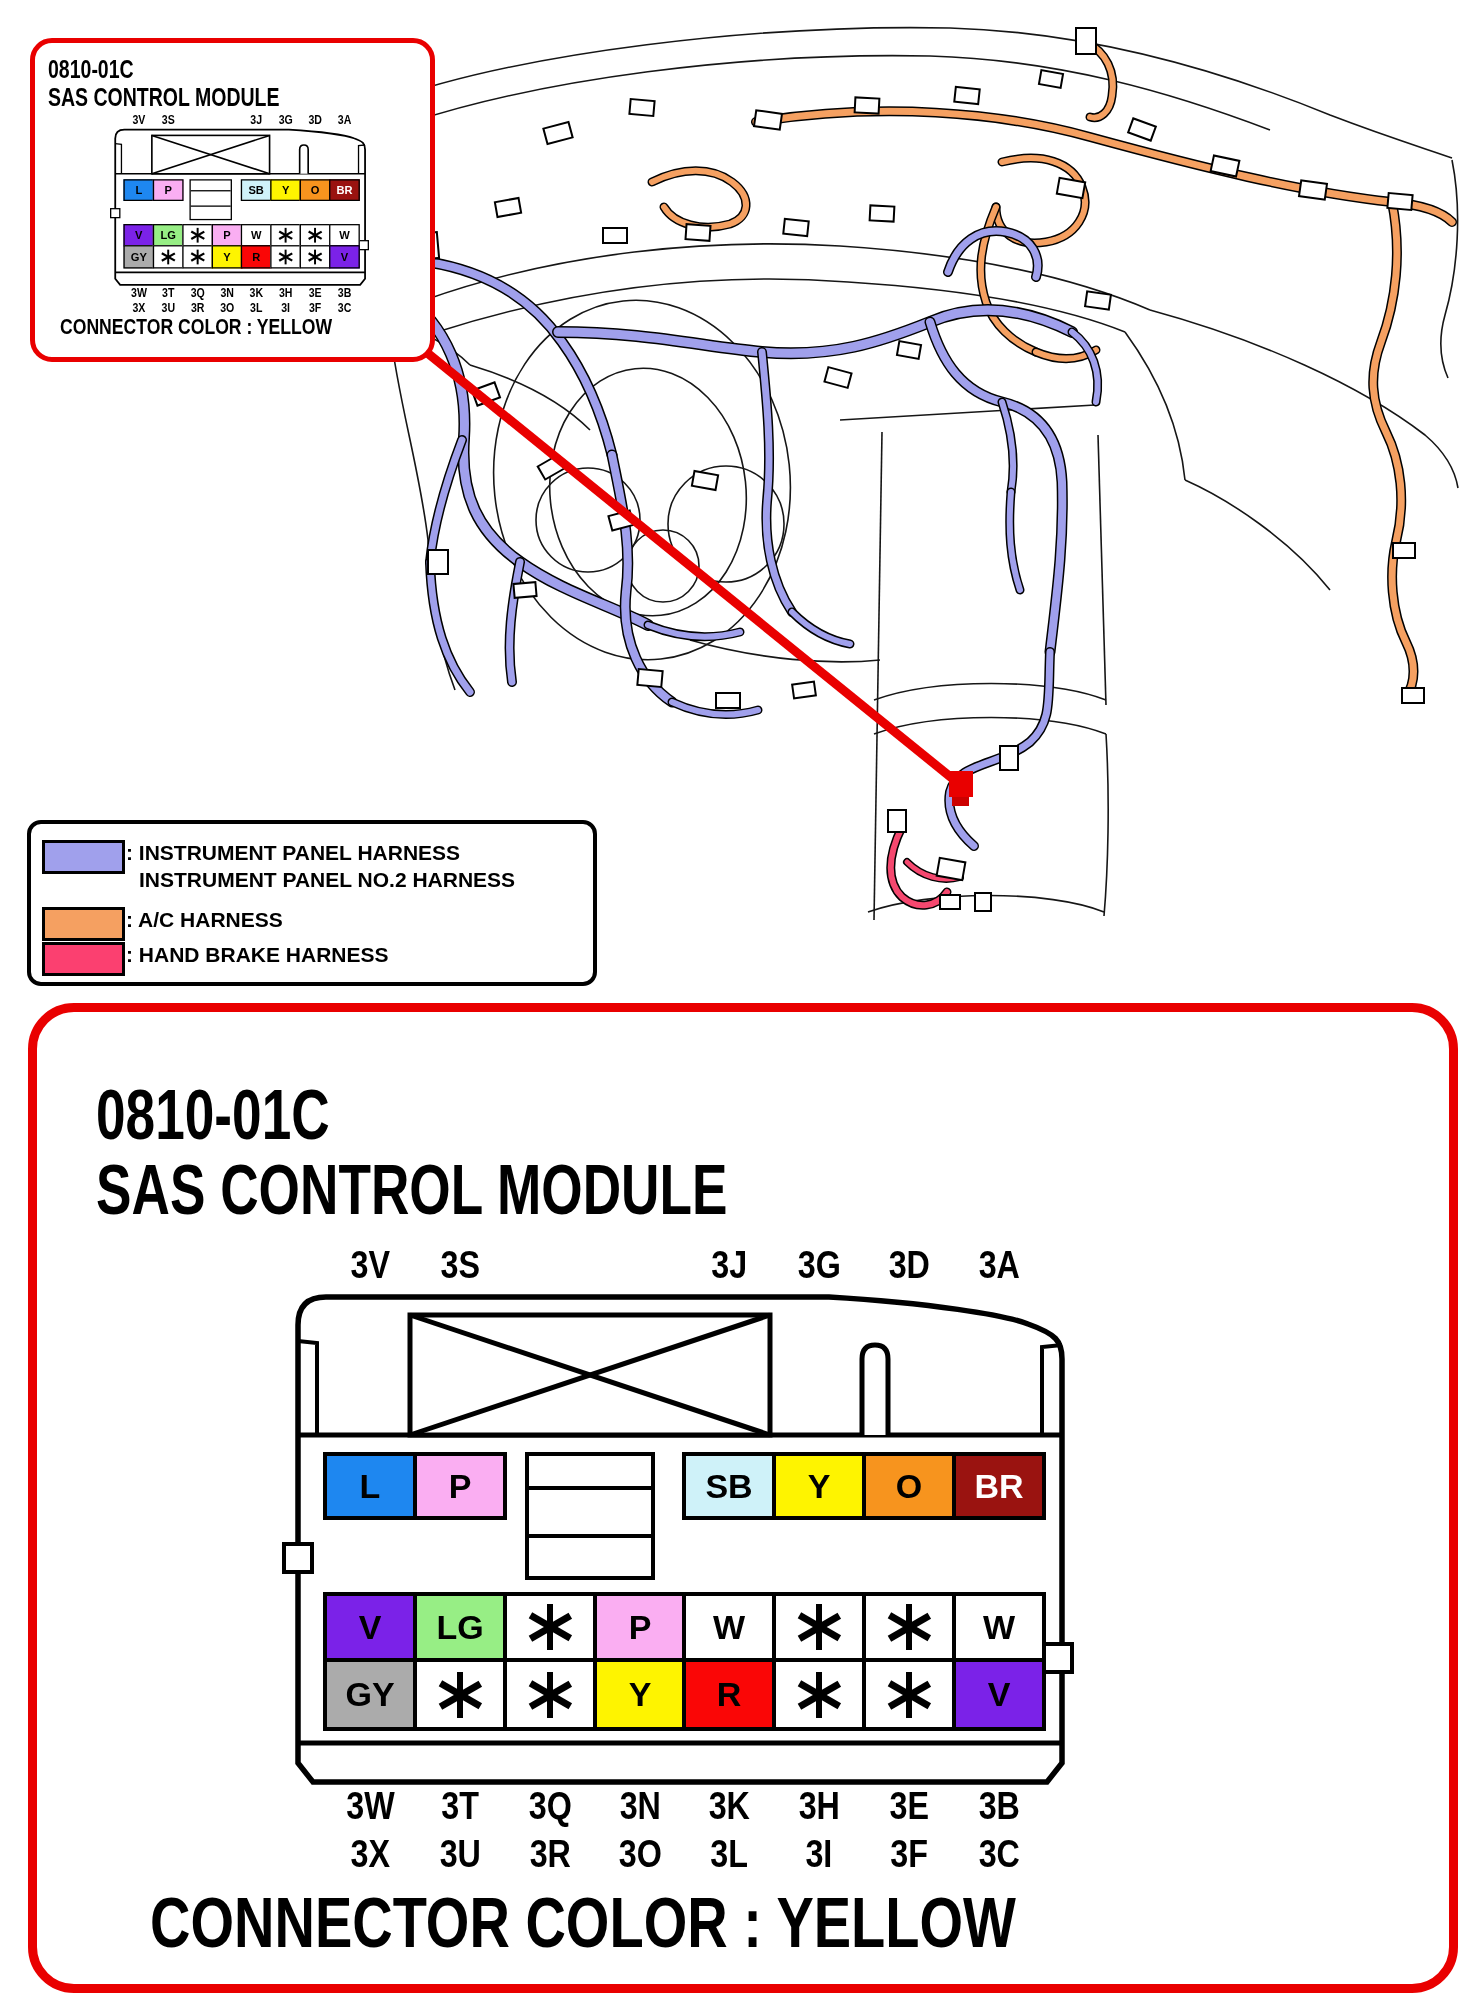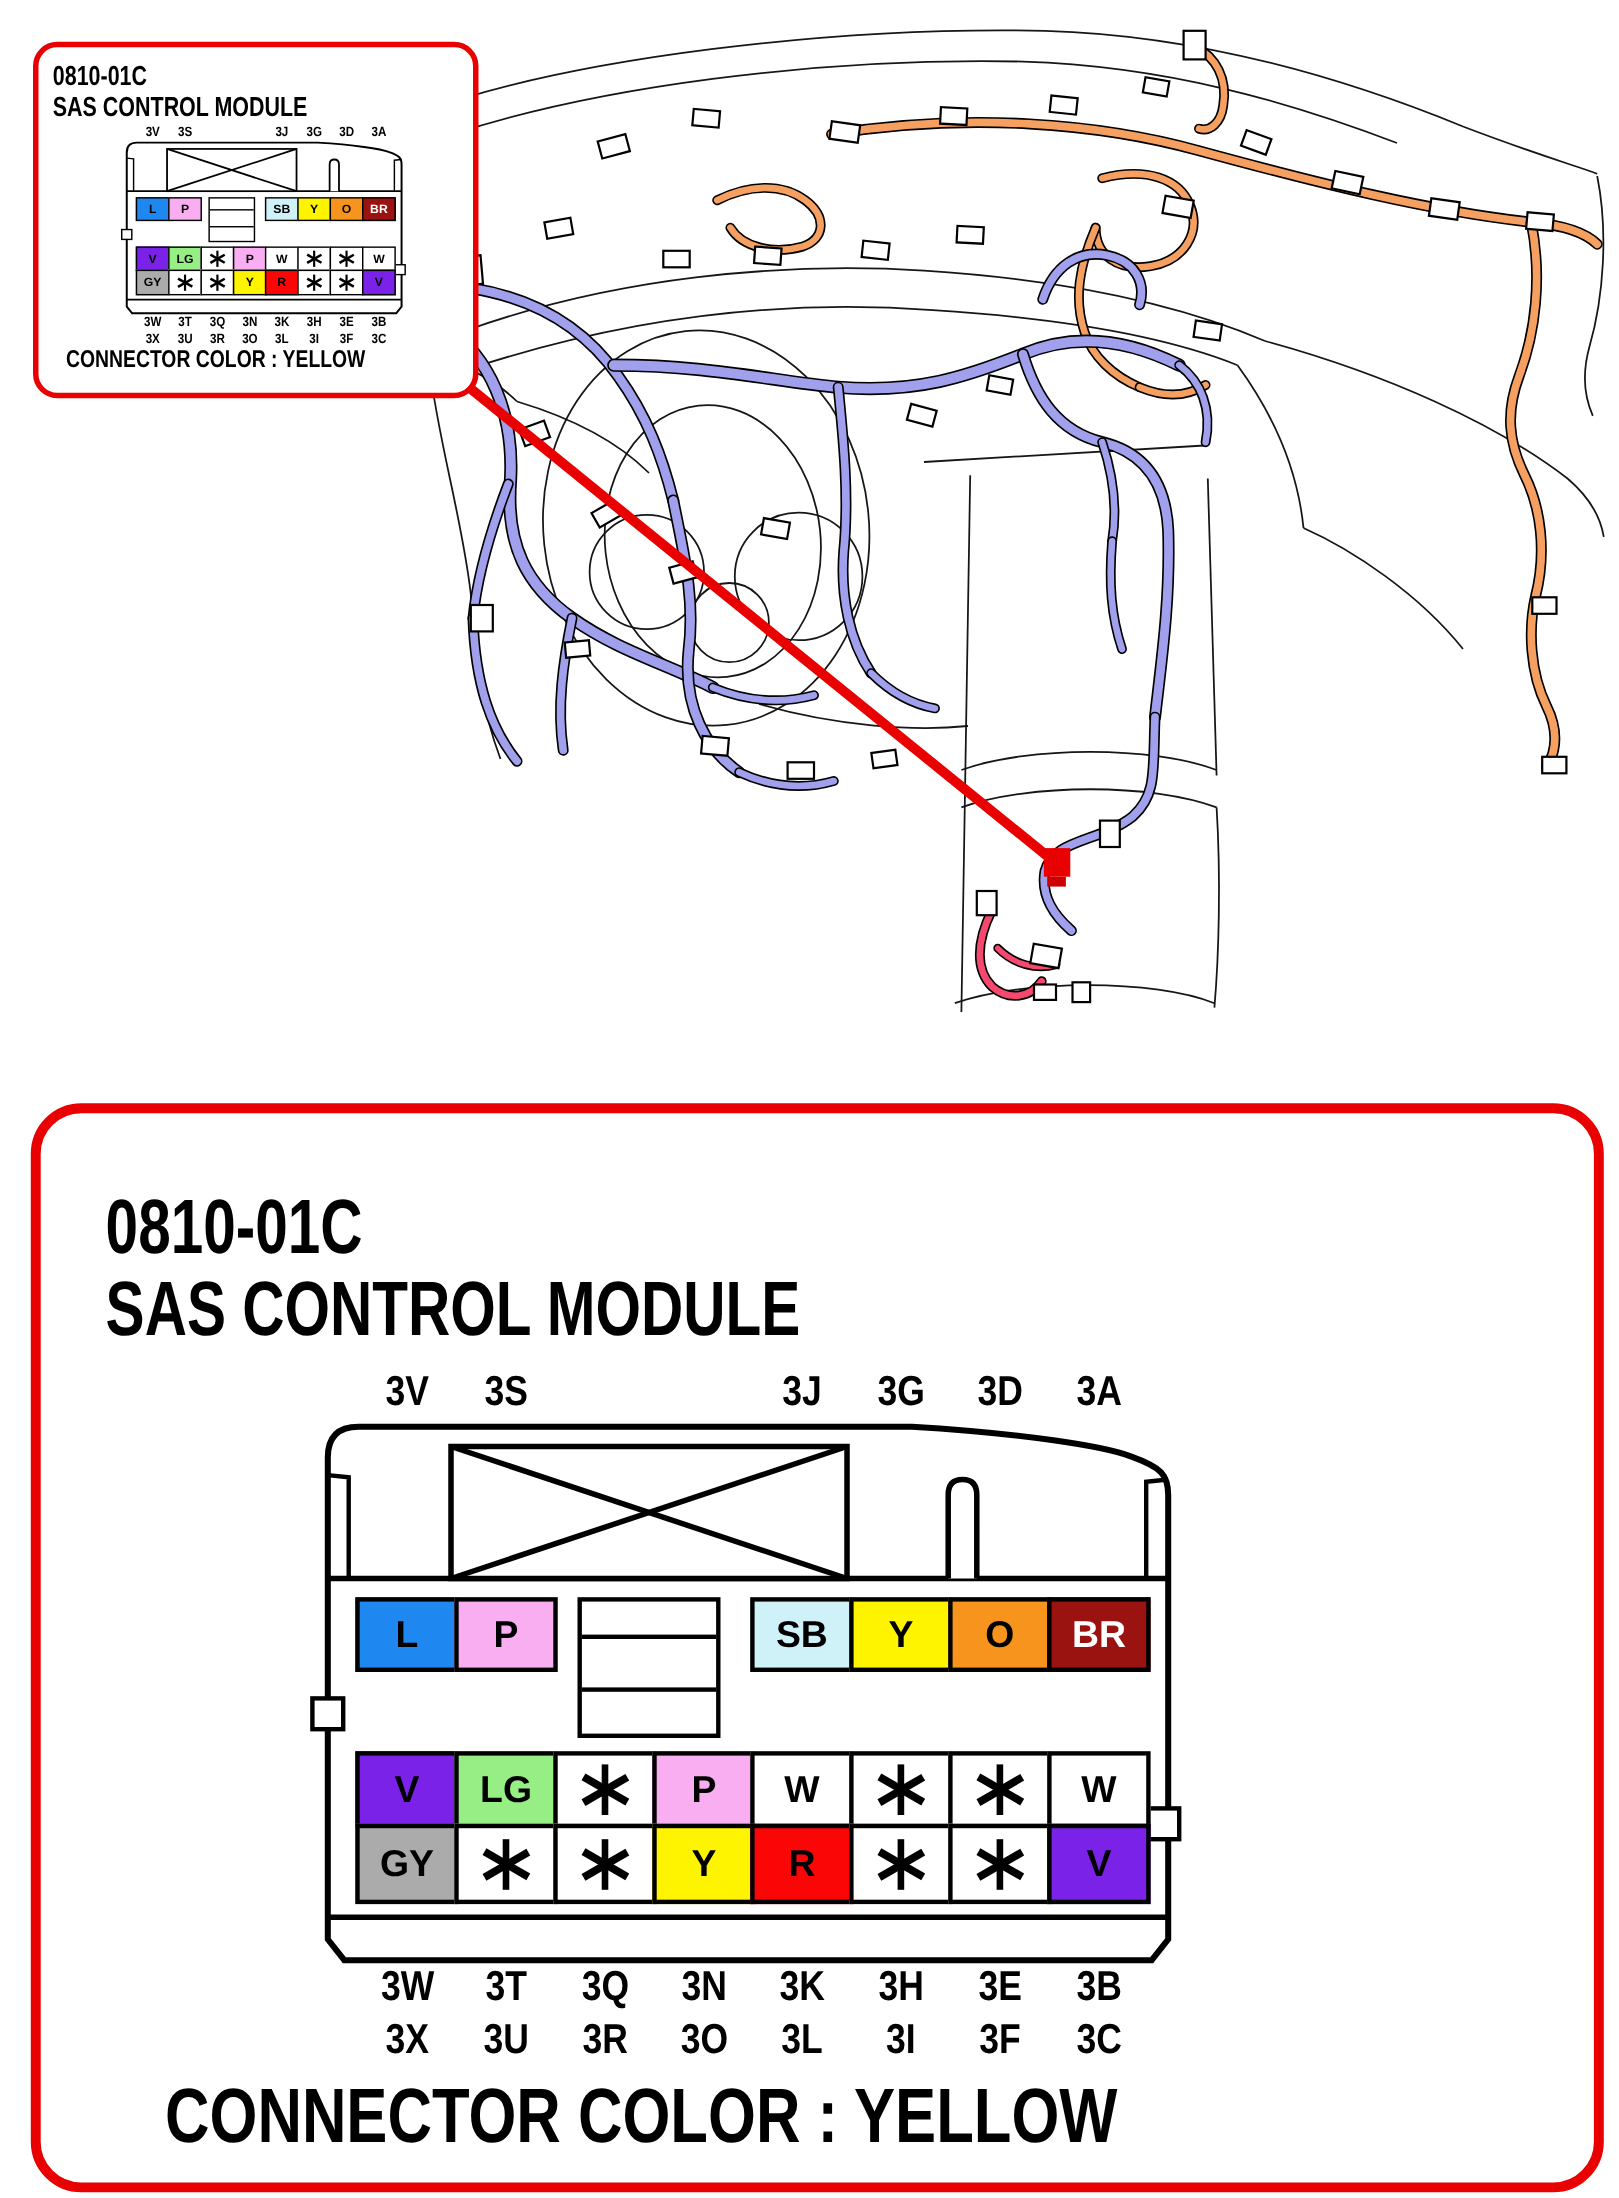--- a/index.html
+++ b/index.html
@@ -310,20 +310,29 @@
       <div class="pin-label" style="left:273px;top:589px"><span>3R</span></div>
       <div class="pin-label" style="left:363px;top:589px"><span>3O</span></div>
       <div class="pin-label" style="left:452px;top:589px"><span>3L</span></div>
       <div class="pin-label" style="left:542px;top:589px"><span>3I</span></div>
       <div class="pin-label" style="left:632px;top:589px"><span>3F</span></div>
       <div class="pin-label" style="left:722px;top:589px"><span>3C</span></div>
     </div>
   <div class="abs footer-sm" style="left:60px;top:315px">
     <span class="cond80">CONNECTOR COLOR : YELLOW</span></div>
 
+  <div id="legend" class="abs legend-box">
+      <div class="swatch" style="top:16px;background:#A0A0EC"></div>
+      <div class="legend-text" style="top:14px;left:95px">: INSTRUMENT PANEL HARNESS</div>
+      <div class="legend-text" style="top:41px;left:108px">INSTRUMENT PANEL NO.2 HARNESS</div>
+      <div class="swatch" style="top:83px;background:#F5A061"></div>
+      <div class="legend-text" style="top:81px;left:95px">: A/C HARNESS</div>
+      <div class="swatch" style="top:118px;background:#FB4070"></div>
+      <div class="legend-text" style="top:116px;left:95px">: HAND BRAKE HARNESS</div>
+    </div>
 
   <div class="abs detail-box"></div>
   <div class="abs title-lg" style="left:96px;top:1078px">
     <span class="cond">0810-01C</span></div>
   <div class="abs title-lg" style="left:96px;top:1153px">
     <span class="cond">SAS CONTROL MODULE</span></div>
   <div id="assembly-big" class="assembly" style="left:230px;top:1245px">
       <svg class="asm-svg" width="880" height="630" viewBox="0 0 880 630">
         <path d="M 96,52 L 599,52 C 700,58 775,70 798,79 C 826,89 832,96 832,114 L 832,518 L 817,537 L 83,537 L 68,518 L 68,80 Q 68,52 96,52 Z" fill="#fff" stroke="#000" stroke-width="5.5"></path>
         <line x1="68" y1="498" x2="832" y2="498" stroke="#000" stroke-width="5"></line>

